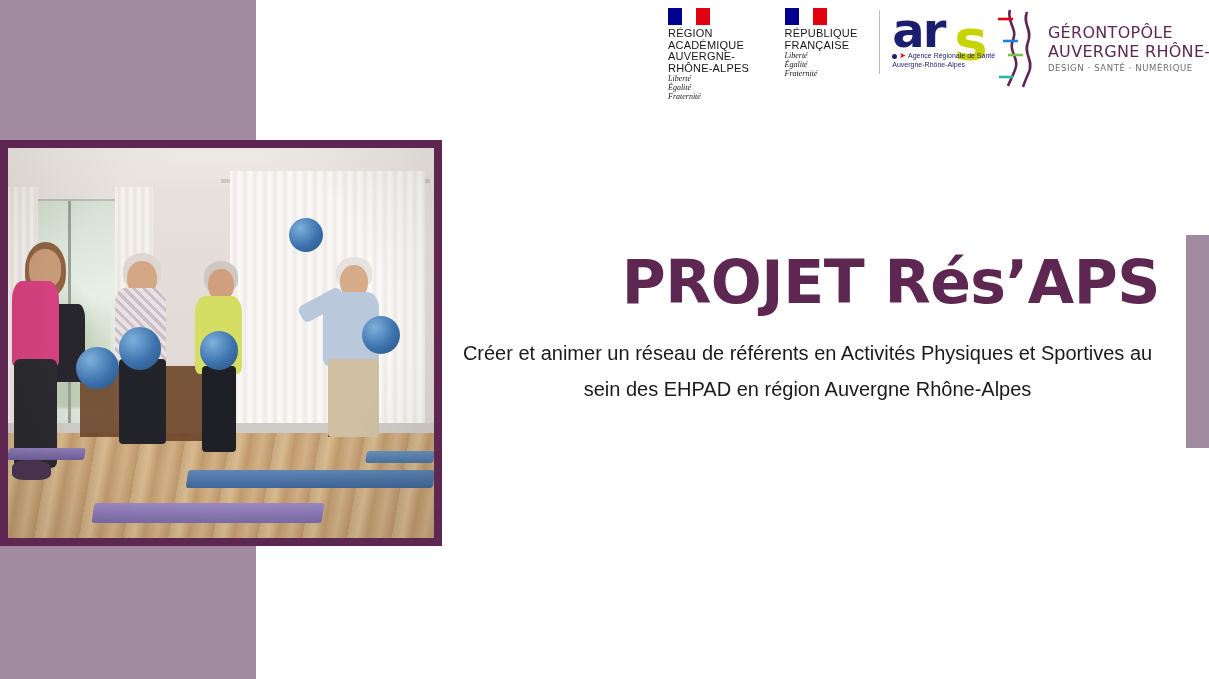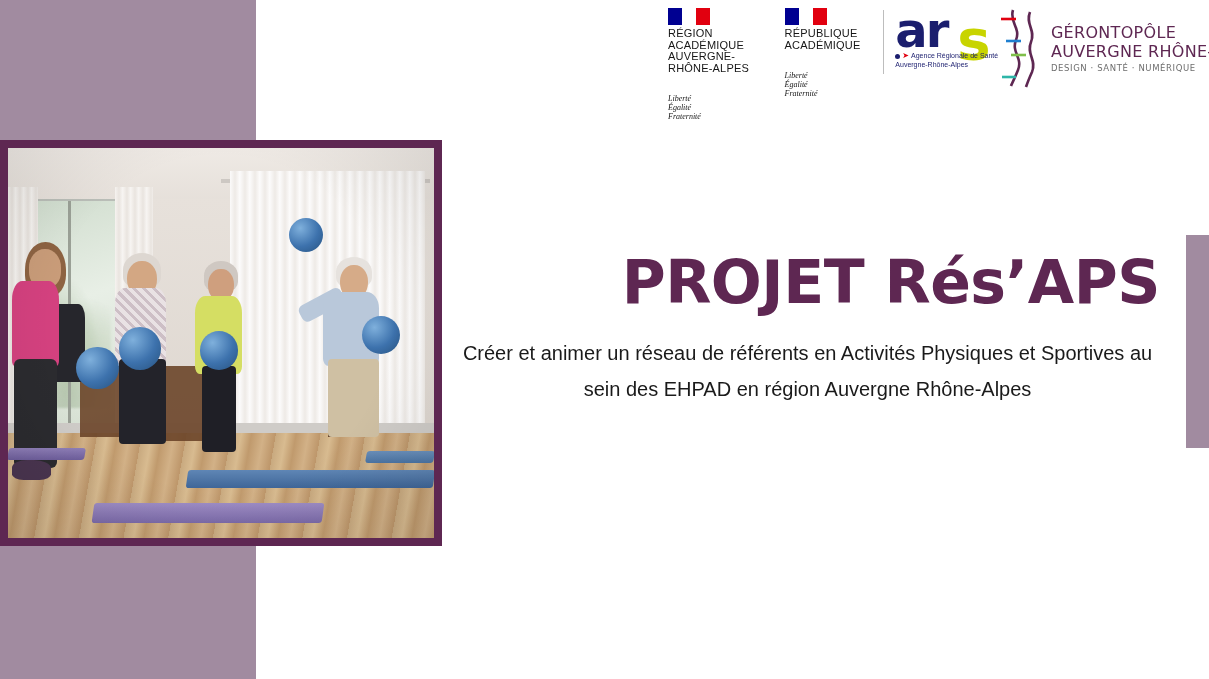--- a/index.html
+++ b/index.html
@@ -212,21 +212,21 @@
     line-height: 11.5px;
     color: #161616;
     white-space: pre-line;
   }
   .mar-devise {
     font-family: "Liberation Serif", serif;
     font-style: italic;
     font-size: 8px;
     line-height: 9px;
     color: #161616;
-    margin-top: 20px;
+    margin-top: 0;
     white-space: pre-line;
   }
 
   .logo-sep {
     width: 1px;
     height: 64px;
     background: #bdbdbd;
     margin: 2px 12px 0 16px;
   }
 
@@ -419,21 +419,21 @@
   </div>
 
   <div class="logo-block marianne" style="margin-left:12px;">
     <div>
       <div class="flag">
         <div class="b"></div>
           <div class="w"></div>
           <div class="r"></div>
       </div>
       <div class="mar-title">RÉPUBLIQUE
-ACADÉMIQUE</div>
+FRANÇAISE</div>
       <div class="mar-devise">Liberté
 Égalité
 Fraternité</div>
     </div>
   </div>
 
   <div class="logo-sep"></div>
 
   <div class="ars">
     <div class="ars-word">ar</div>

